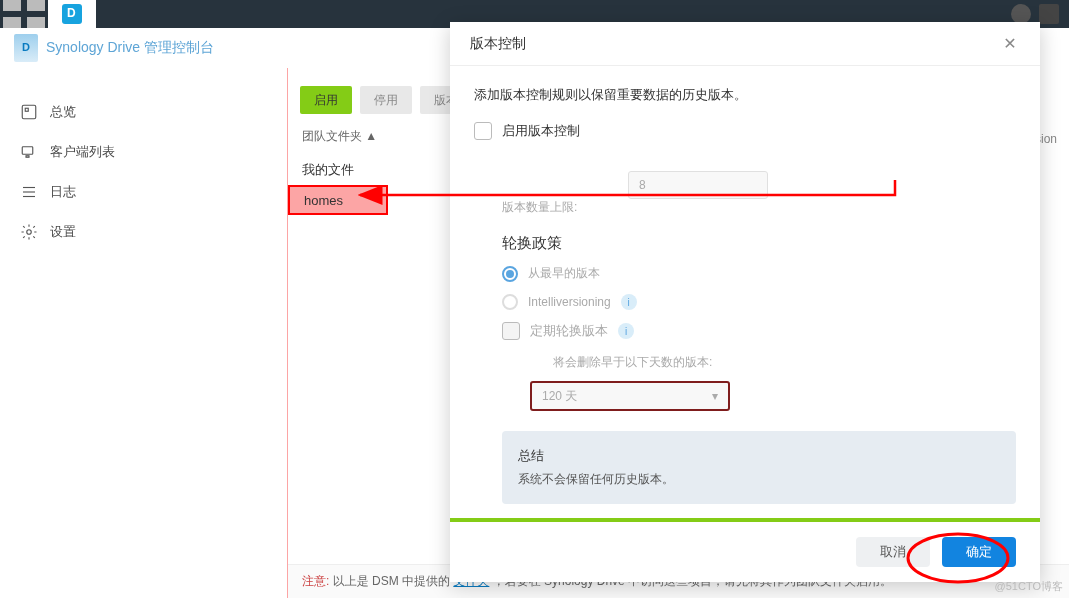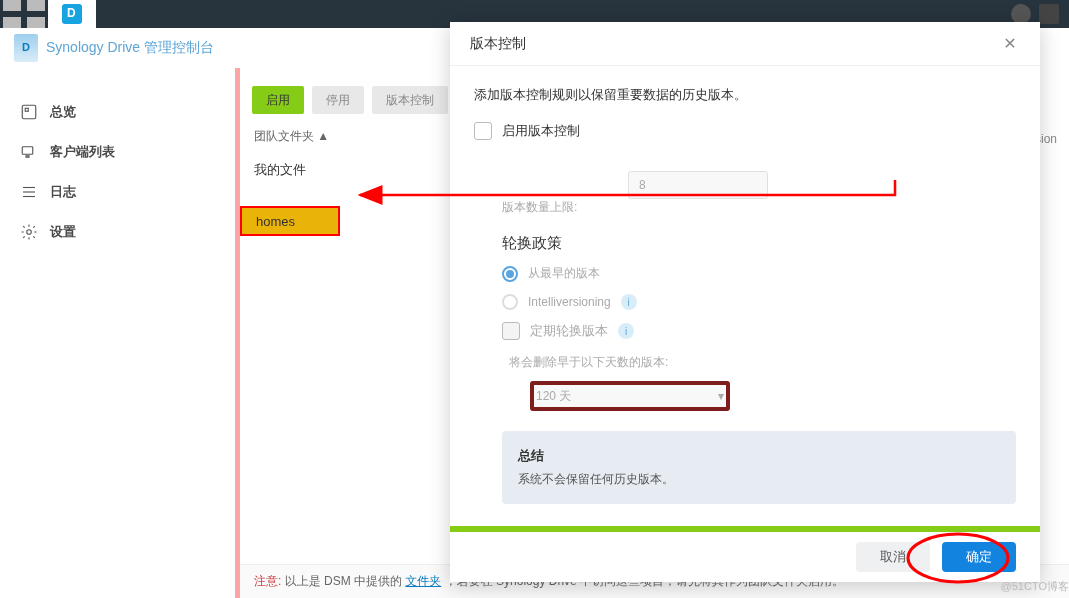--- a/index.html
+++ b/index.html
@@ -13,36 +13,36 @@
 .top-bar .right-icons { margin-left: auto; display: flex; gap: 8px; padding-right: 10px; }
 .top-bar .right-icons .avatar { width: 20px; height: 20px; background: #555; border-radius: 50%; }
 
 .main-window { position: absolute; top: 28px; left: 0; right: 0; bottom: 0; background: #fff; }
 .main-header { height: 40px; display: flex; align-items: center; padding: 0 14px; border-bottom: 1px solid transparent; }
 .drive-icon { width: 24px; height: 28px; background: linear-gradient(180deg, #9ecfed, #d9ecf8); border-radius: 2px; position: relative; margin-right: 8px; }
 .drive-icon:after { content: "D"; font-size: 11px; color: #0a7bc0; position: absolute; left: 8px; top: 7px; font-weight: bold; }
 .main-header .title { color: #5ea5d6; font-size: 14px; }
 
 .main-body { display: flex; height: calc(100% - 40px); }
-.sidebar { width: 240px; border-right: 5px solid #fca5a5; padding-top: 24px; font-weight: bold; }
+.sidebar { width: 288px; border-right: 1px solid #fca5a5; padding-top: 24px; }
 .nav-item { display: flex; align-items: center; height: 40px; padding: 0 20px; color: #4a4a4a; font-size: 13px; cursor: pointer; gap: 12px; }
 .nav-item.active { background: #e6ecf2; }
 .nav-icon { width: 18px; height: 18px; display: inline-flex; align-items: center; justify-content: center; }
 .nav-icon svg { width: 18px; height: 18px; stroke: #555; fill: none; stroke-width: 1.5; }
 .nav-item.active .nav-icon svg { stroke: #333; }
 
 .content { flex: 1; padding: 18px 0 0 0; position: relative; }
 .toolbar { display: flex; gap: 8px; padding: 0 12px 14px 12px; }
 .toolbar button { height: 28px; padding: 0 14px; background: #e8e8e8; border: none; color: #888; font-size: 12px; border-radius: 2px; cursor: pointer; }
 .toolbar button.enabled { background: #84cc16; color: #333; }
 .folder-header { padding: 0 14px; font-size: 12px; color: #666; cursor: pointer; display: flex; align-items: center; gap: 4px; margin-bottom: 10px; }
 .folder-list { }
 .folder-item { height: 30px; display: flex; align-items: center; padding: 0 14px; font-size: 13px; color: #333; }
 .folder-item.my-files { color: #333; }
-.folder-item.homes { background: #eab308; border: 2px solid #ff0000; width: 100px; margin-top: 21px; }
+.folder-item.homes { background: #fca5a5; border: 2px solid #ff0000; width: 100px; margin-top: 0; }
 
 .footer-note { position: absolute; bottom: 0; left: 0; right: 0; padding: 8px 14px; font-size: 12px; color: #666; background: #fafafa; border-top: 1px solid #eee; }
 .footer-note .warn { color: #c44; }
 .footer-note .link { color: #0a7bc0; text-decoration: underline; }
 
 
 .modal { position: absolute; top: 22px; left: 450px; width: 590px; height: 560px; background: #fff; box-shadow: 0 4px 20px rgba(0,0,0,.2); display: flex; flex-direction: column; }
 .modal-header { height: 44px; display: flex; align-items: center; padding: 0 20px; border-bottom: 1px solid #eee; }
 .modal-header .title { font-size: 14px; color: #333; }
 .modal-header .close { margin-left: auto; width: 20px; height: 20px; cursor: pointer; color: #888; font-size: 16px; display: flex; align-items: center; justify-content: center; }
@@ -54,35 +54,35 @@
 .field-row { display: flex; align-items: center; gap: 16px; margin-left: 28px; margin-bottom: 18px; }
 .field-row .lbl { color: #aaa; font-size: 12px; width: 110px; margin-top: 45px; }
 .field-row input { width: 140px; height: 28px; border: 1px solid #e0e0e0; background: #f8f8f8; color: #aaa; padding: 0 10px; font-size: 12px; border-radius: 3px; }
 .section-label { margin-left: 28px; margin-bottom: 12px; color: #333; font-size: 15px; }
 .radio-row { display: flex; align-items: center; gap: 10px; margin-left: 28px; margin-bottom: 12px; }
 .radio { width: 16px; height: 16px; border: 2px solid #5aa5e0; border-radius: 50%; position: relative; }
 .radio.checked:after { content: ""; width: 8px; height: 8px; background: #5aa5e0; border-radius: 50%; position: absolute; left: 2px; top: 2px; }
 .radio.disabled { border-color: #ddd; }
 .radio-row .txt { color: #aaa; font-size: 12px; }
 .info-dot { width: 16px; height: 16px; border-radius: 50%; background: #d9edf9; color: #5aa5e0; font-size: 10px; display: inline-flex; align-items: center; justify-content: center; }
-.sub-row { margin-left: 35px; font-size: 12px; color: #aaa; margin-bottom: 10px; }
+.sub-row { margin-left: 79px; font-size: 12px; color: #aaa; margin-bottom: 10px; }
 .select-row { margin-left: 56px; margin-bottom: 20px; }
-.select { width: 200px; height: 30px; border: 4px solid #7f1d1d; background: #f8f8f8; color: #aaa; font-size: 12px; padding: 0 2px; display: flex; align-items: center; justify-content: space-between; border-radius: 3px; }
+.select { width: 200px; height: 30px; border: 2px solid #7f1d1d; background: #f8f8f8; color: #aaa; font-size: 12px; padding: 0 10px; display: flex; align-items: center; justify-content: space-between; border-radius: 3px; }
 .summary-box { margin-left: 28px; margin-top: 20px; padding: 16px; background: #e6ecf2; border-radius: 4px; }
-.summary-box .st { font-weight: bold; margin-bottom: 6px; color: #333; }
+.summary-box .st { font-weight: normal; margin-bottom: 6px; color: #333; }
 .summary-box .stxt { color: #555; font-size: 12px; }
-.modal-footer { height: 56px; border-top: 6px solid #84cc16; display: flex; align-items: center; justify-content: flex-end; gap: 12px; padding: 0 24px; }
+.modal-footer { height: 64px; border-top: 4px solid #84cc16; display: flex; align-items: center; justify-content: flex-end; gap: 12px; padding: 0 24px; }
 .btn { height: 30px; padding: 0 24px; border-radius: 4px; font-size: 13px; border: none; cursor: pointer; }
 .btn-cancel { background: #eef0f2; color: #555; }
 .btn-ok { background: #1284e0; color: #fff; }
 
 
 .annotation { position: absolute; top: 0; left: 0; width: 1069px; height: 598px; pointer-events: none; }
 
-.watermark { position: absolute; right: 0; bottom: 4px; font-size: 11px; color: #bbb; }
+.watermark { position: absolute; right: 6px; bottom: 4px; font-size: 11px; color: #bbb; }
 </style>
 </head>
 <body>
 
 <div class="top-bar">
   <div class="icon-btn">
     <svg viewBox="0 0 16 16">
         <rect x="1" y="1" width="6" height="6" fill="#bbb"></rect>
         <rect x="9" y="1" width="6" height="6" fill="#bbb"></rect>
         <rect x="1" y="9" width="6" height="6" fill="#bbb"></rect>

